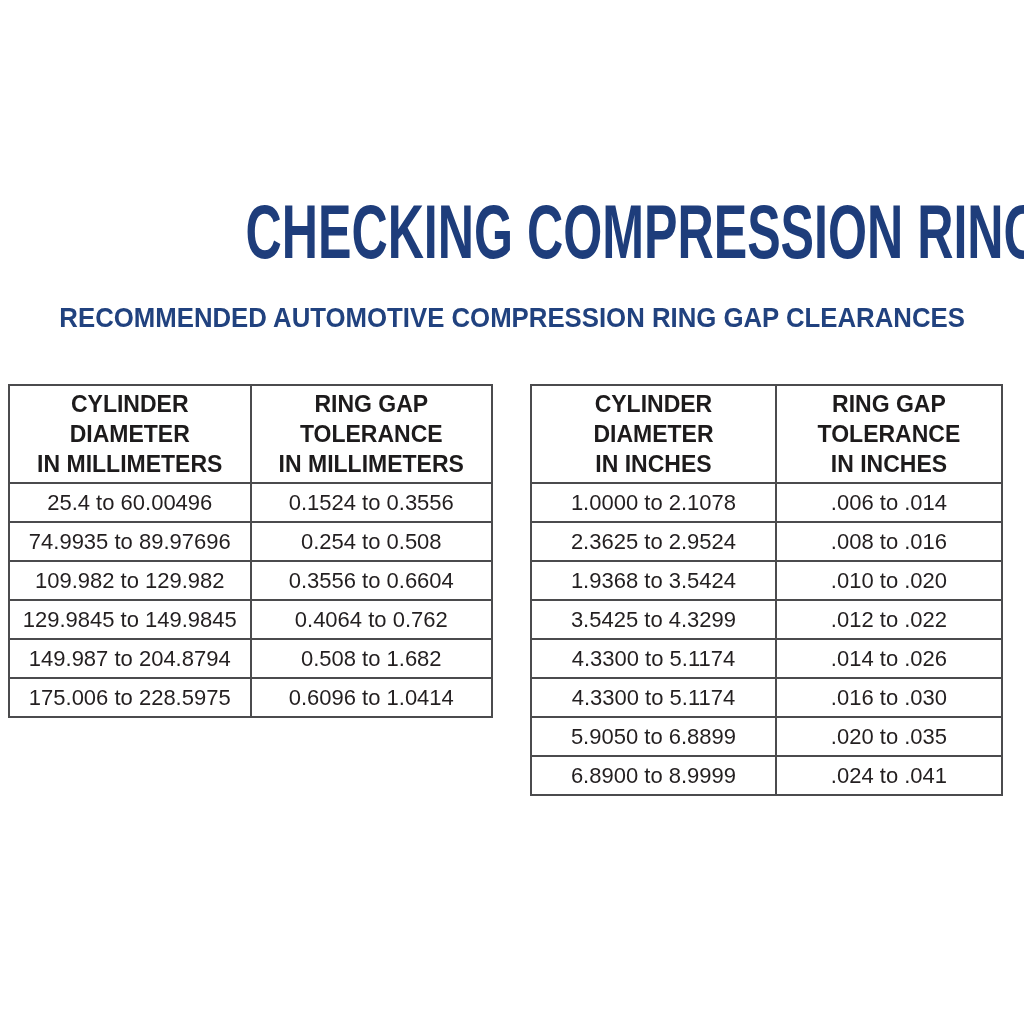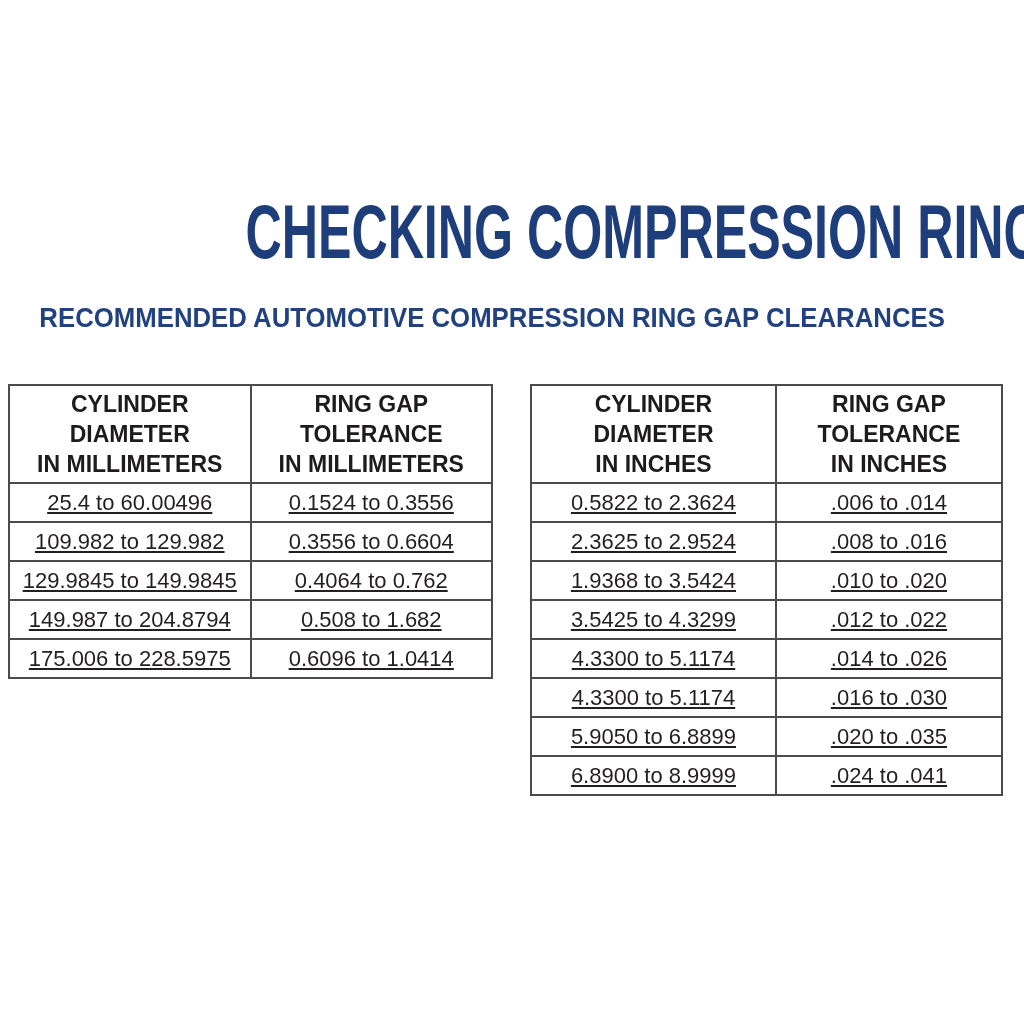--- a/index.html
+++ b/index.html
@@ -21,20 +21,21 @@
     white-space: nowrap;
   }
   .title .squeeze {
     display: inline-block;
     transform: scaleX(0.66);
     transform-origin: 50% 50%;
   }
 
   .subtitle {
     margin: 34px 0 16px 0;
+    text-align: center;
     font-size: 28px;
     font-weight: bold;
     line-height: 1;
     color: #21427f;
     white-space: nowrap;
   }
   .subtitle .squeeze {
     display: inline-block;
     transform: scaleX(0.92);
     transform-origin: 50% 50%;
@@ -64,21 +65,20 @@
     font-size: 23px;
     line-height: 30px;
     font-weight: bold;
     color: #1d1b1c;
   }
   td {
     height: 37px;
     font-size: 22px;
     font-weight: normal;
     color: #231f20;
-    text-decoration: underline;
   }
 </style>
 </head>
 <body>
 
 <div class="page">
 
   <h1 class="title"><span class="squeeze">CHECKING COMPRESSION RING GAPS</span></h1>
 
   <h2 class="subtitle"><span class="squeeze">RECOMMENDED AUTOMOTIVE COMPRESSION RING GAP CLEARANCES</span></h2>
@@ -101,20 +101,24 @@
             <div>RING GAP</div>
             <div>TOLERANCE</div>
             <div>IN MILLIMETERS</div>
           </th>
         </tr>
       </thead>
       <tbody>
         <tr>
           <td>25.4 to 60.00496</td>
           <td>0.1524 to 0.3556</td>
+        </tr>
+        <tr>
+          <td>74.9935 to 89.97696</td>
+          <td>0.254 to 0.508</td>
         </tr>
         <tr>
           <td>109.982 to 129.982</td>
           <td>0.3556 to 0.6604</td>
         </tr>
         <tr>
           <td>129.9845 to 149.9845</td>
           <td>0.4064 to 0.762</td>
         </tr>
         <tr>
@@ -142,21 +146,21 @@
           </th>
           <th>
             <div>RING GAP</div>
             <div>TOLERANCE</div>
             <div>IN INCHES</div>
           </th>
         </tr>
       </thead>
       <tbody>
         <tr>
-          <td>0.5822 to 2.3624</td>
+          <td>1.0000 to 2.1078</td>
           <td>.006 to .014</td>
         </tr>
         <tr>
           <td>2.3625 to 2.9524</td>
           <td>.008 to .016</td>
         </tr>
         <tr>
           <td>1.9368 to 3.5424</td>
           <td>.010 to .020</td>
         </tr>

